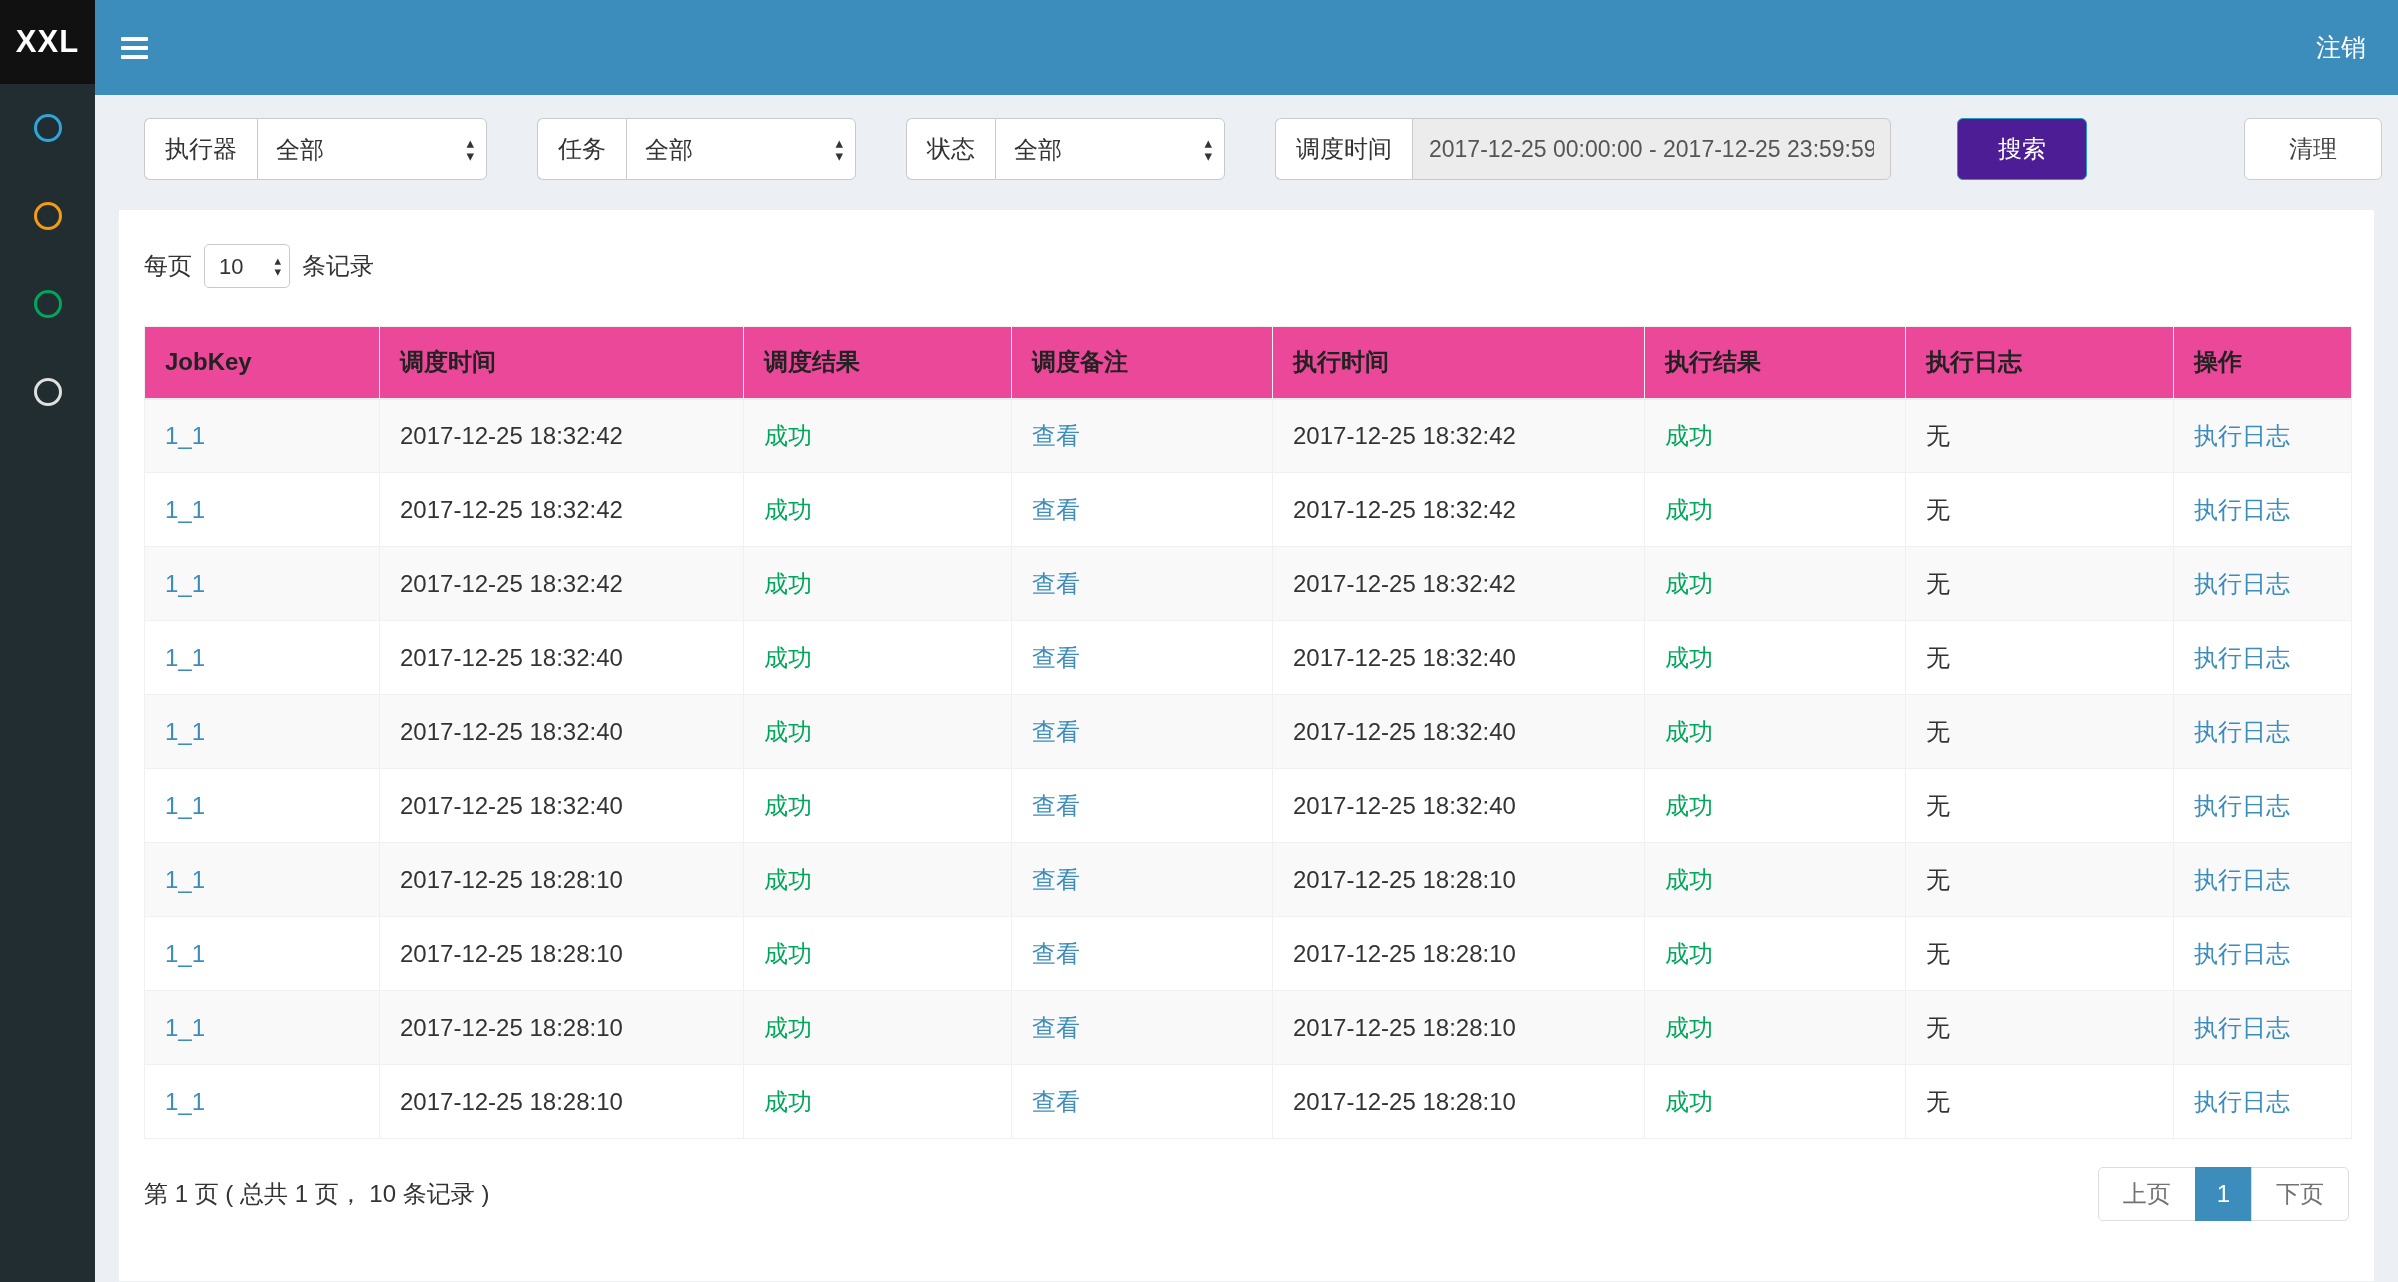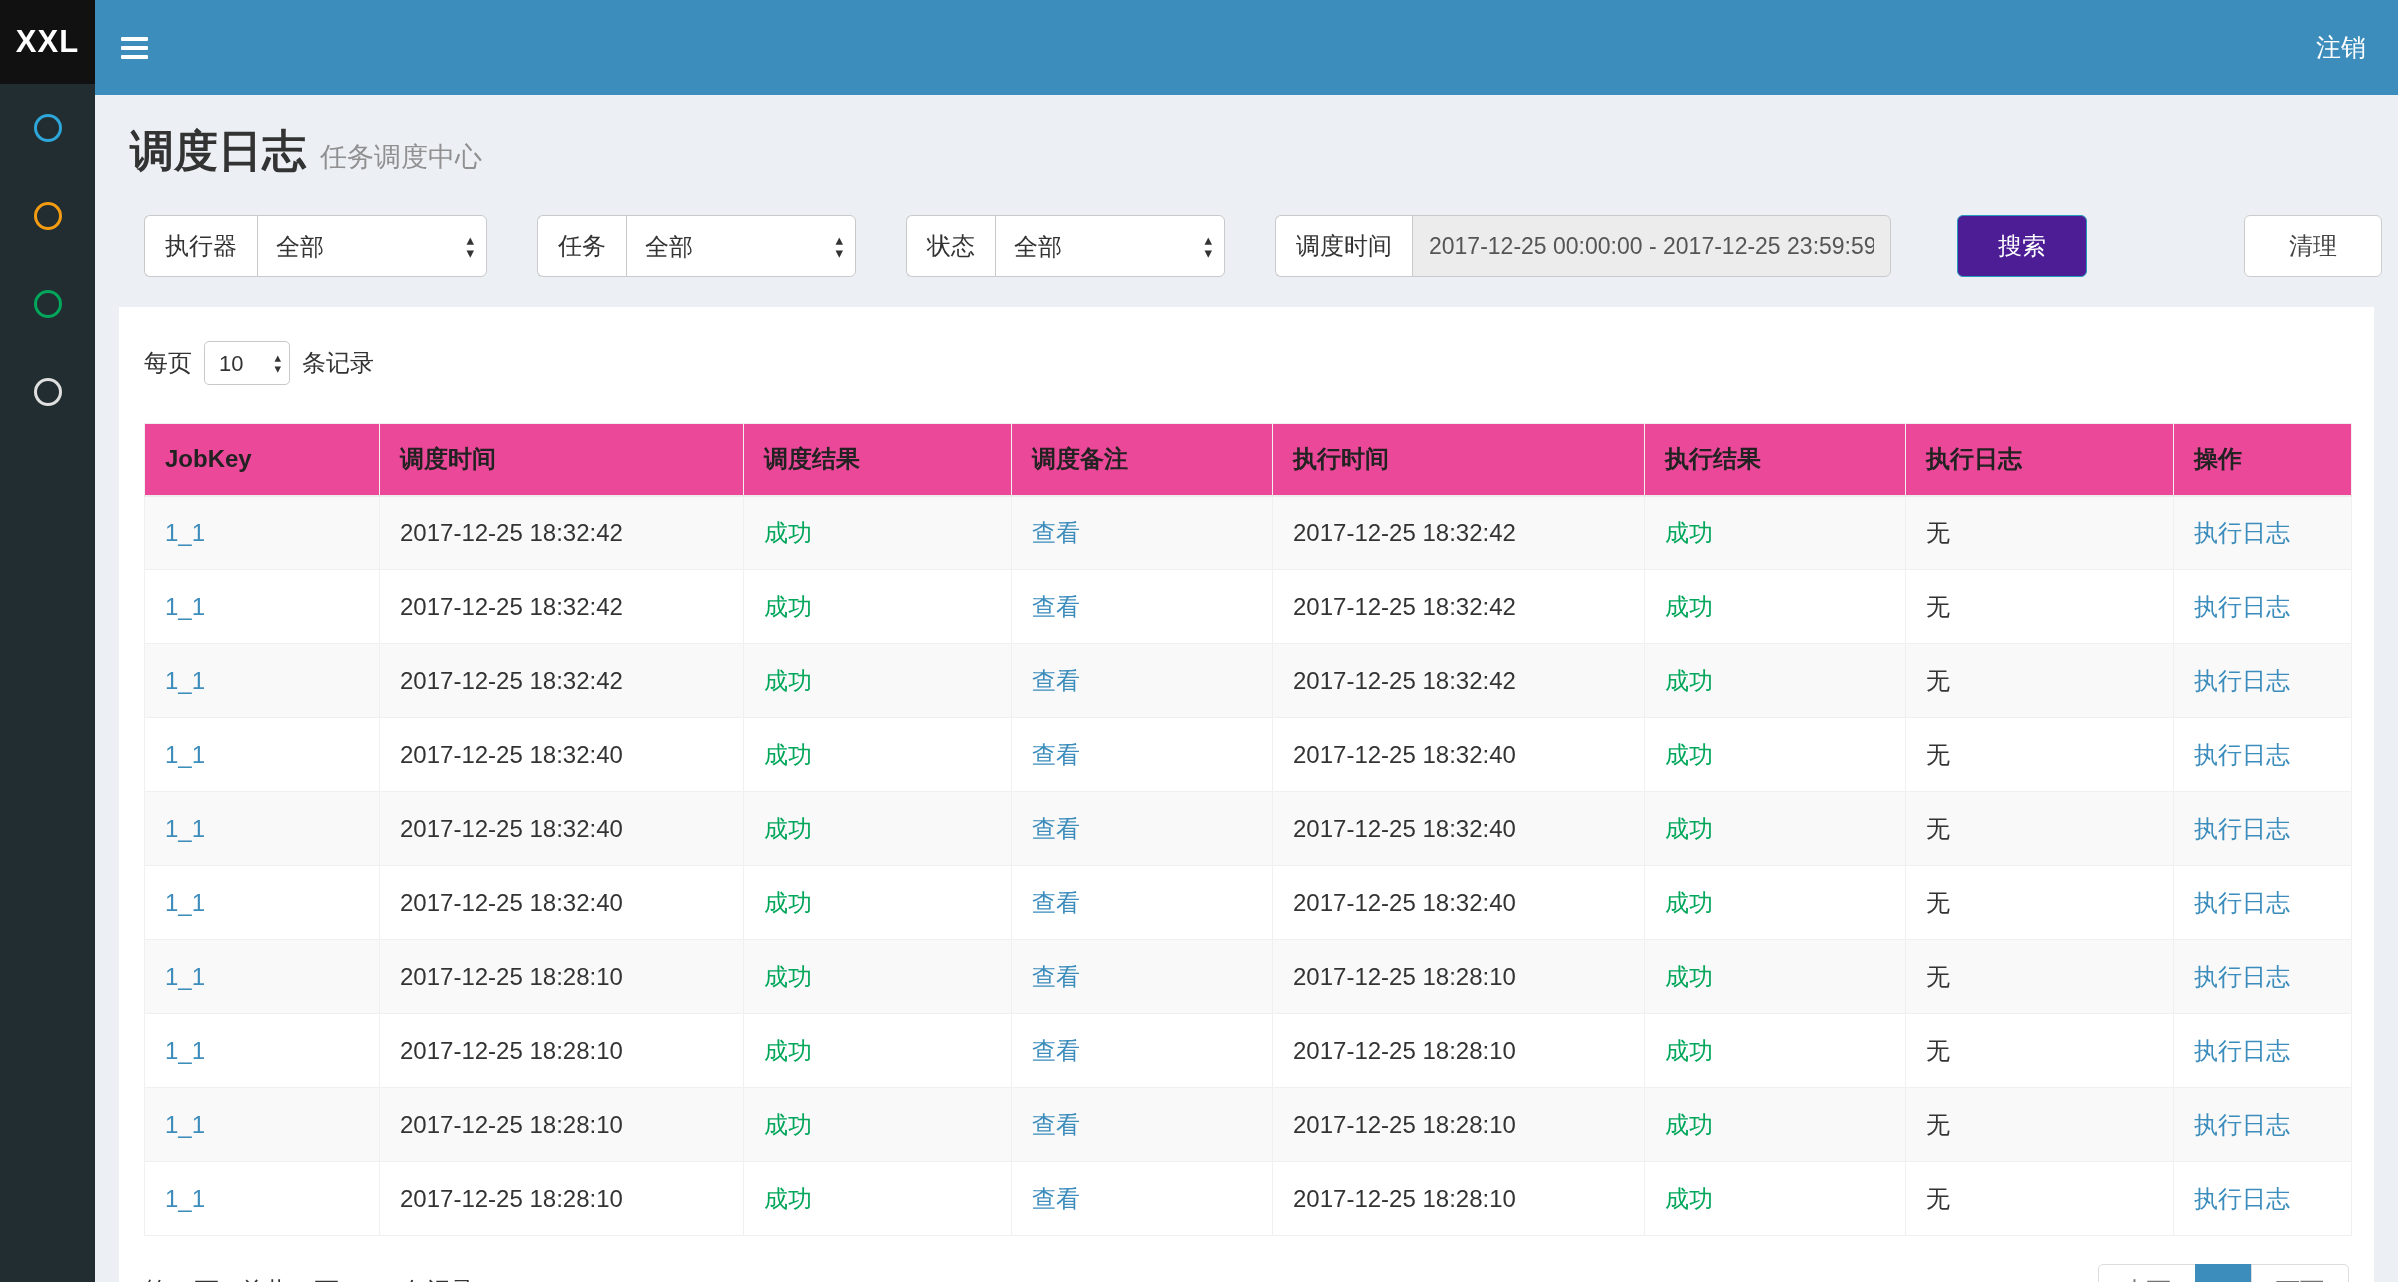--- a/index.html
+++ b/index.html
@@ -125,26 +125,20 @@
     <div class="side-item">
       <span class="circle-icon" style="border-color: rgb(0, 166, 90);"></span>
     </div>
     <div class="side-item">
       <span class="circle-icon" style="border-color: rgb(224, 224, 224);"></span>
     </div>
   </aside>
 
   <main class="content">
 
-    <div class="content-header">
-      <h1>
-        <span>调度日志</span>
-        <small>任务调度中心</small>
-      </h1>
-    </div>
 
     <div class="filter-row">
 
       <div class="input-group">
         <span class="addon">执行器</span>
         <div class="select-wrap">
           <select>
             <option selected="">全部</option>
           </select>
           <span class="stepper">

